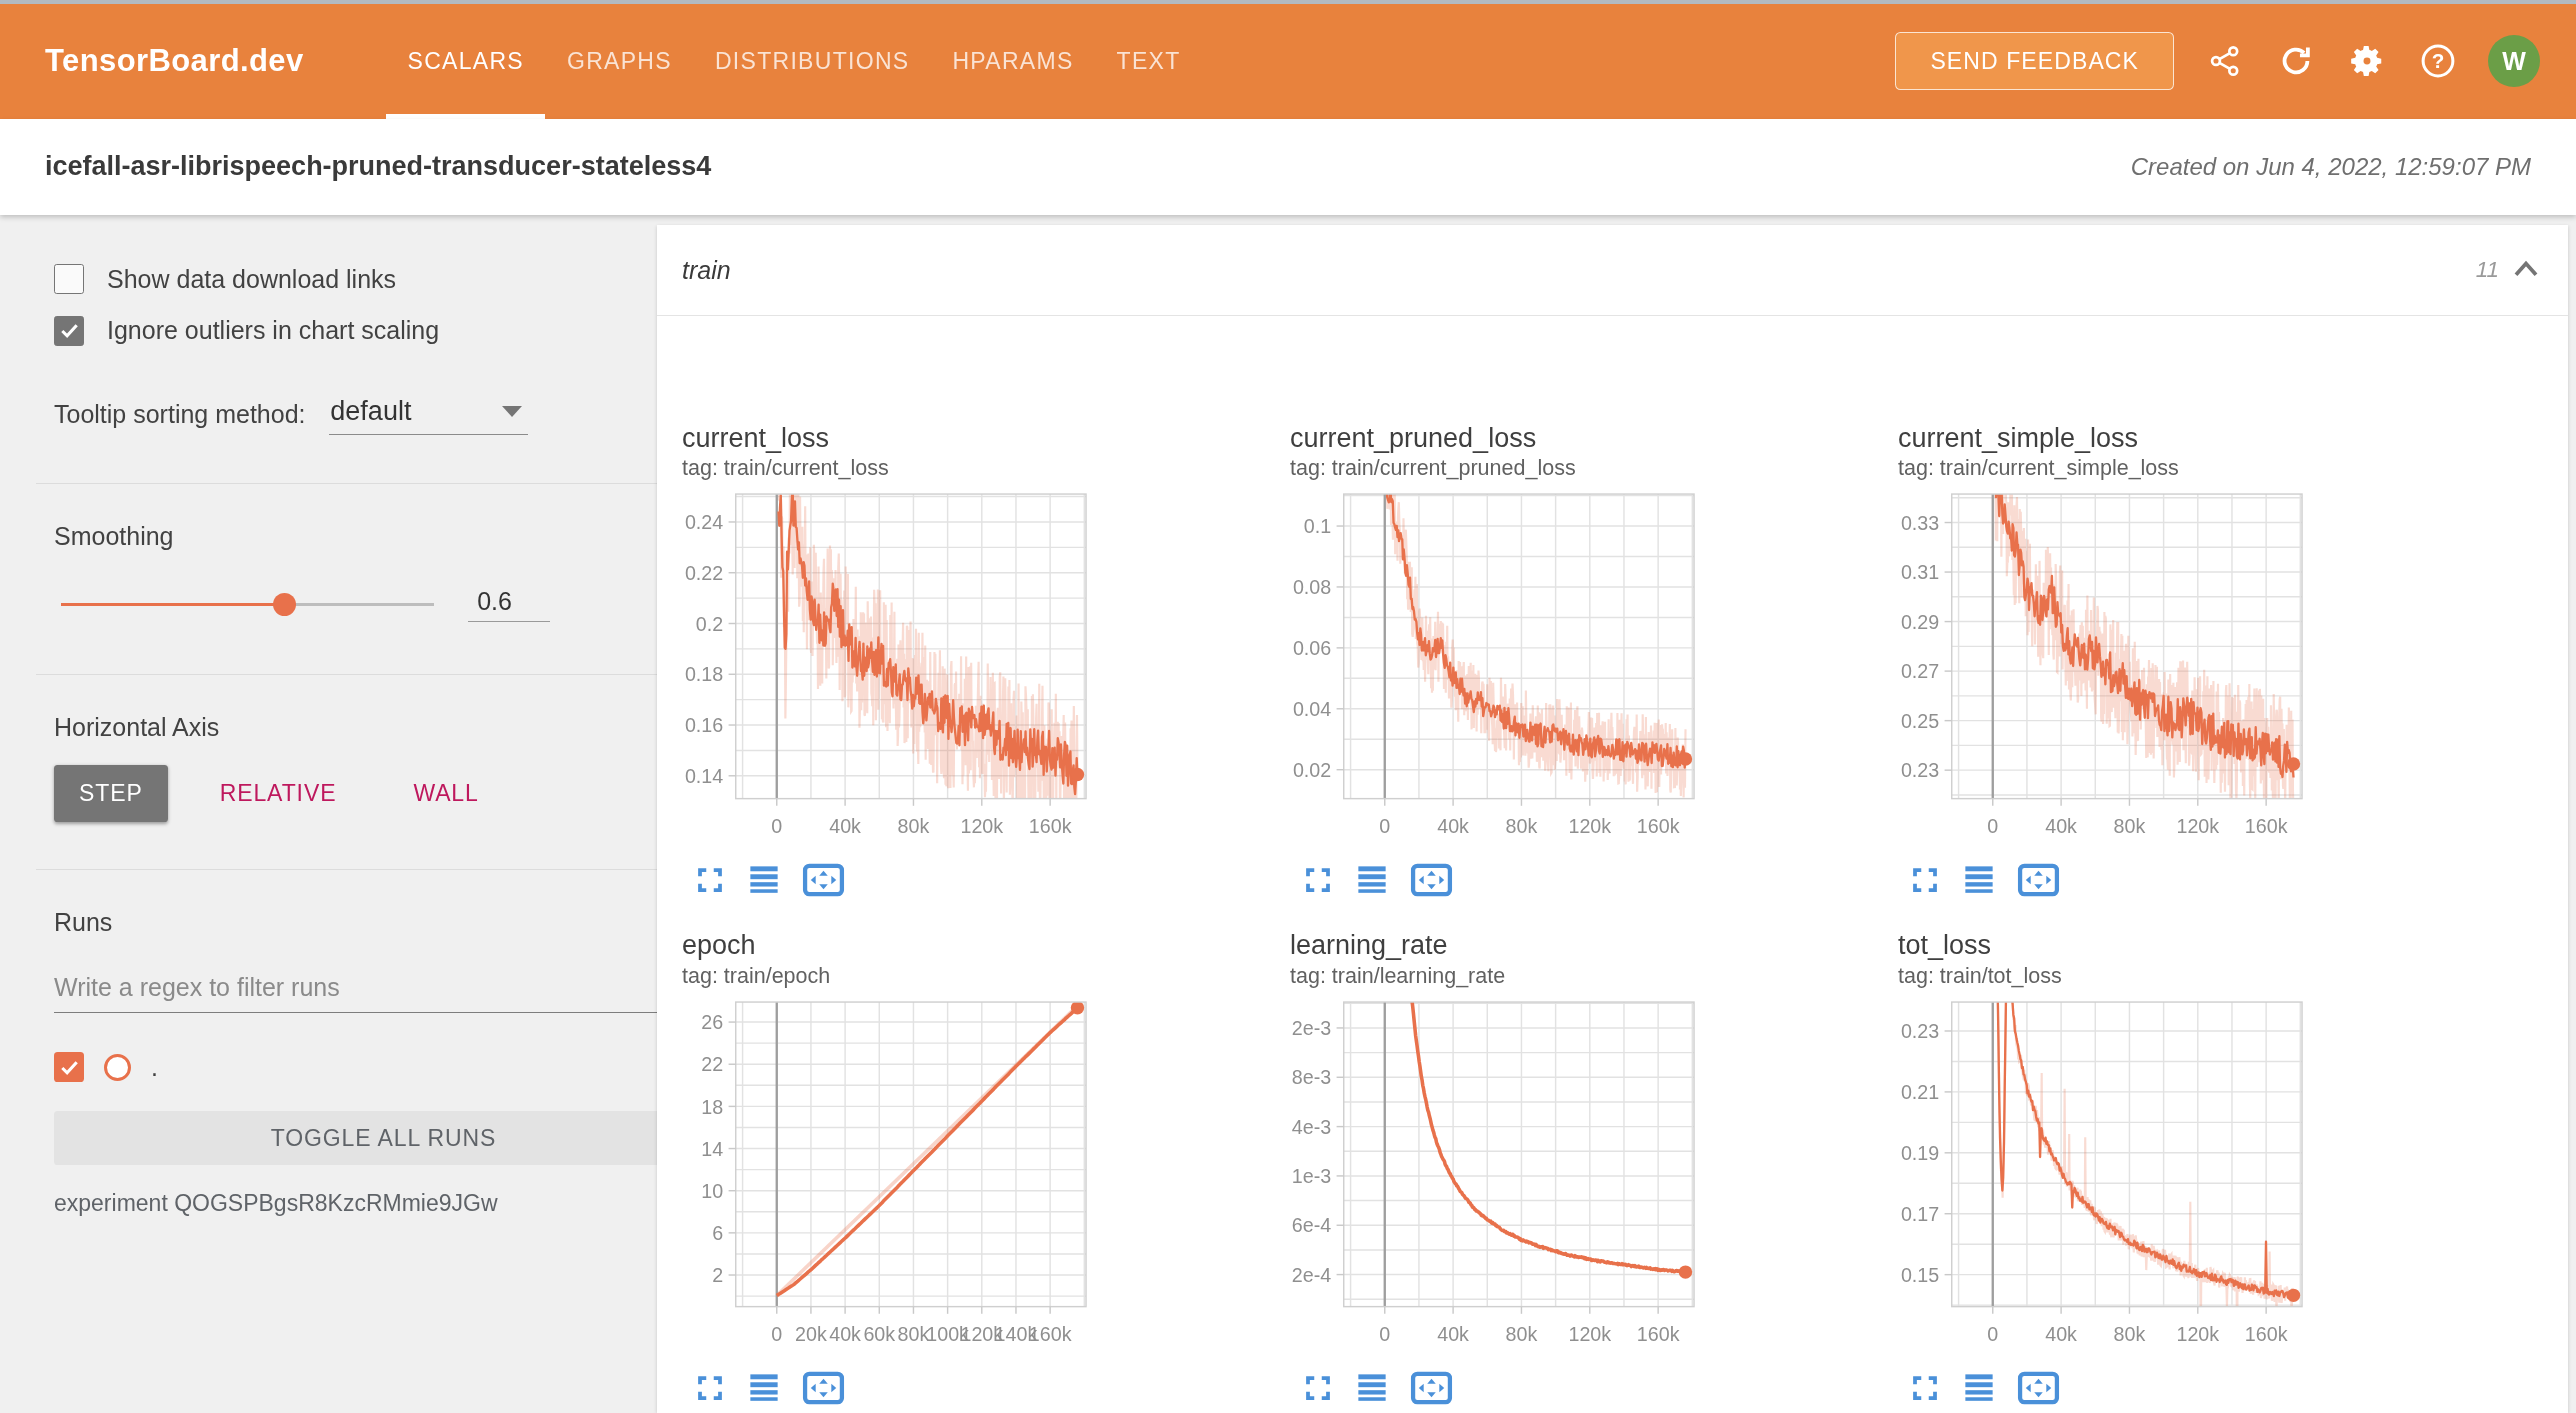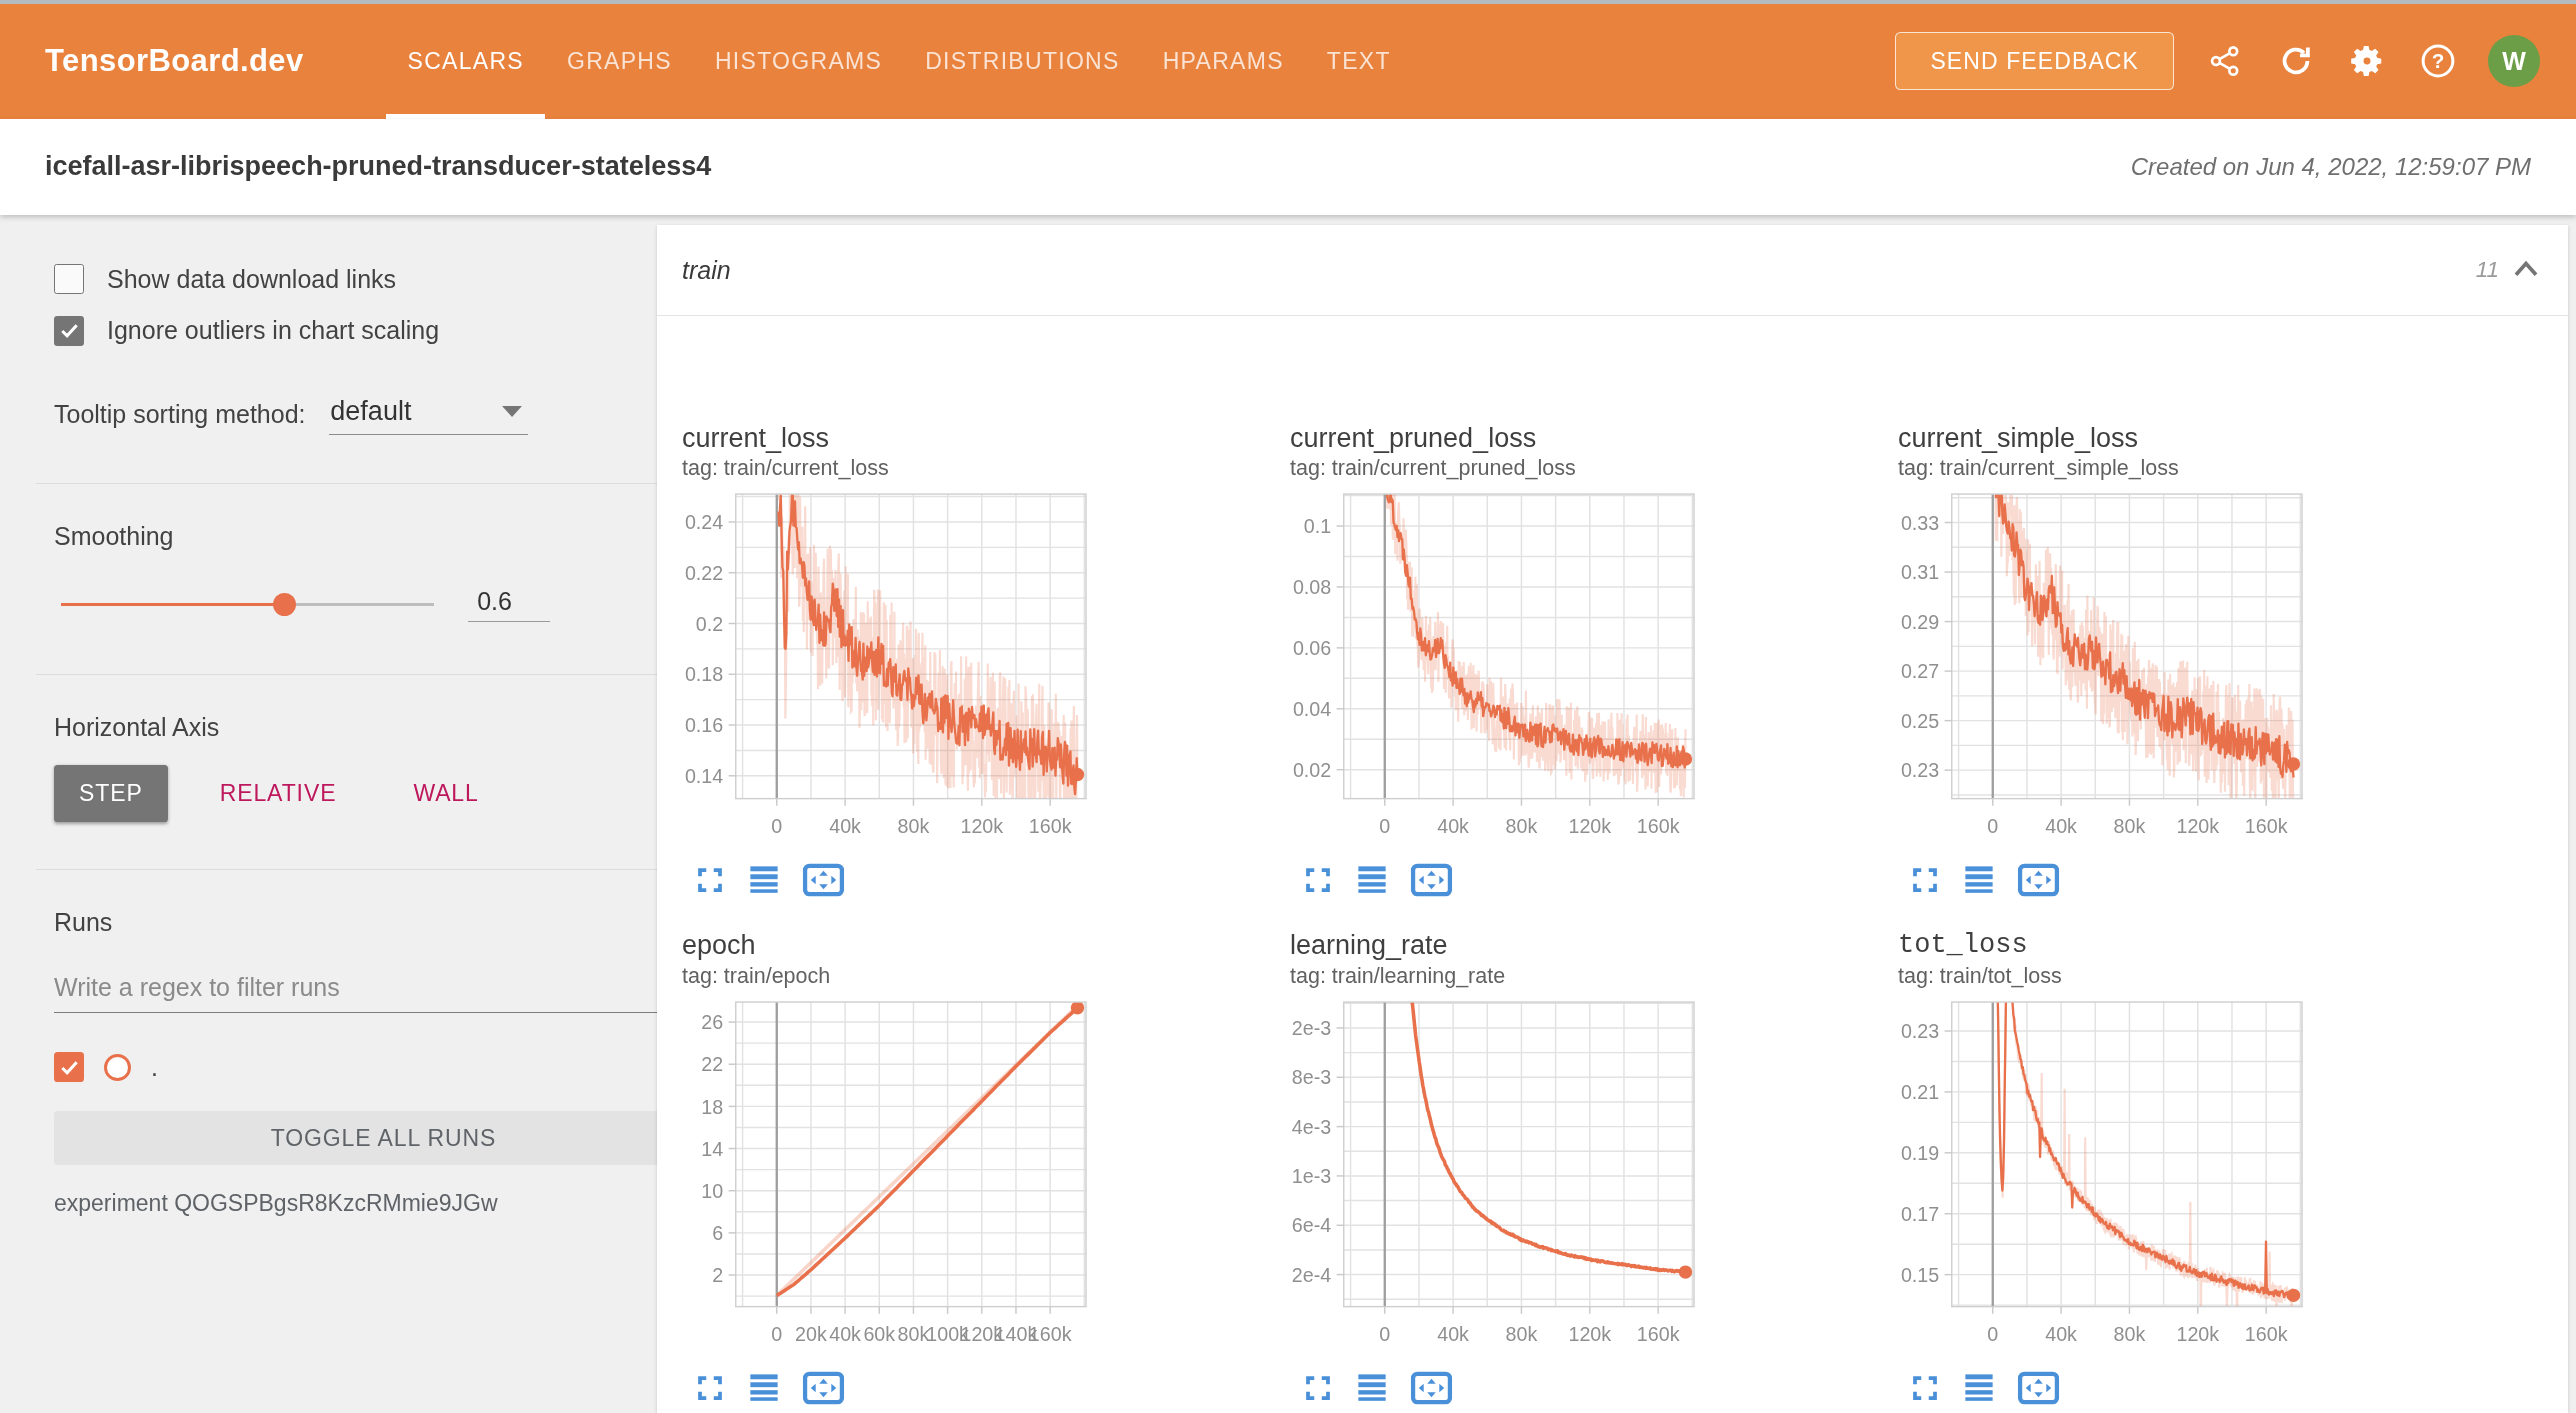--- a/index.html
+++ b/index.html
@@ -90,21 +90,20 @@
 </head>
 <body>
 
 <div class="topstrip"></div>
 
 <header class="appbar">
   <div class="logo">TensorBoard.dev</div>
   <nav class="tabs" id="tabs">
       <div class="tab active">SCALARS</div>
       <div class="tab">GRAPHS</div>
-      <div class="tab">HISTOGRAMS</div>
       <div class="tab">DISTRIBUTIONS</div>
       <div class="tab">HPARAMS</div>
       <div class="tab">TEXT</div>
     </nav>
   <div class="appbar-right">
     <button class="feedback-btn">SEND FEEDBACK</button>
     <div class="iconbtn">
       <svg width="36" height="36" viewBox="0 0 24 24" fill="none" stroke="#fff" stroke-width="1.8">
         <circle cx="6" cy="12" r="2.6"></circle>
           <circle cx="17.5" cy="5.5" r="2.6"></circle>
@@ -645,21 +644,21 @@
         <div class="iconbtn">
           <svg width="43" height="34" viewBox="0 0 30 24" fill="#4a90d9">
             <rect x="2" y="2" width="26" height="20" rx="3" fill="none" stroke="#4a90d9" stroke-width="3"></rect>
             <path d="M15 5.5 l3 3.5 h-6 z"></path>
             <path d="M15 18.5 l-3 -3.5 h6 z"></path>
             <path d="M6 12 l3.5 -3 v6 z"></path>
             <path d="M24 12 l-3.5 3 v-6 z"></path>
           </svg>
         </div>
       </div>
-      <div class="c-title" style="left: 1241px; top: 614px; font-family: Liberation Mono, monospace;">tot_loss</div>
+      <div class="c-title" style="left: 1241px; top: 614px;">tot_loss</div>
       <div class="c-tag" style="left: 1241px; top: 648px;">tag: train/tot_loss</div>
       <div style="position: absolute; left: 1241px; top: 677px;"><svg width="430" height="363" viewBox="0 0 480 405">
     <clipPath id="clip5">
             <rect x="60" y="10" width="391" height="340"></rect>
           </clipPath>
     <line x1="67.62926829268292" y1="10" x2="67.62926829268292" y2="350" stroke="#e2e2e2" stroke-width="1.6"></line>
           <line x1="105.77560975609757" y1="10" x2="105.77560975609757" y2="350" stroke="#e2e2e2" stroke-width="1.6"></line>
           <line x1="143.9219512195122" y1="10" x2="143.9219512195122" y2="350" stroke="#e2e2e2" stroke-width="1.6"></line>
           <line x1="182.06829268292682" y1="10" x2="182.06829268292682" y2="350" stroke="#e2e2e2" stroke-width="1.6"></line>
           <line x1="220.21463414634147" y1="10" x2="220.21463414634147" y2="350" stroke="#e2e2e2" stroke-width="1.6"></line>

